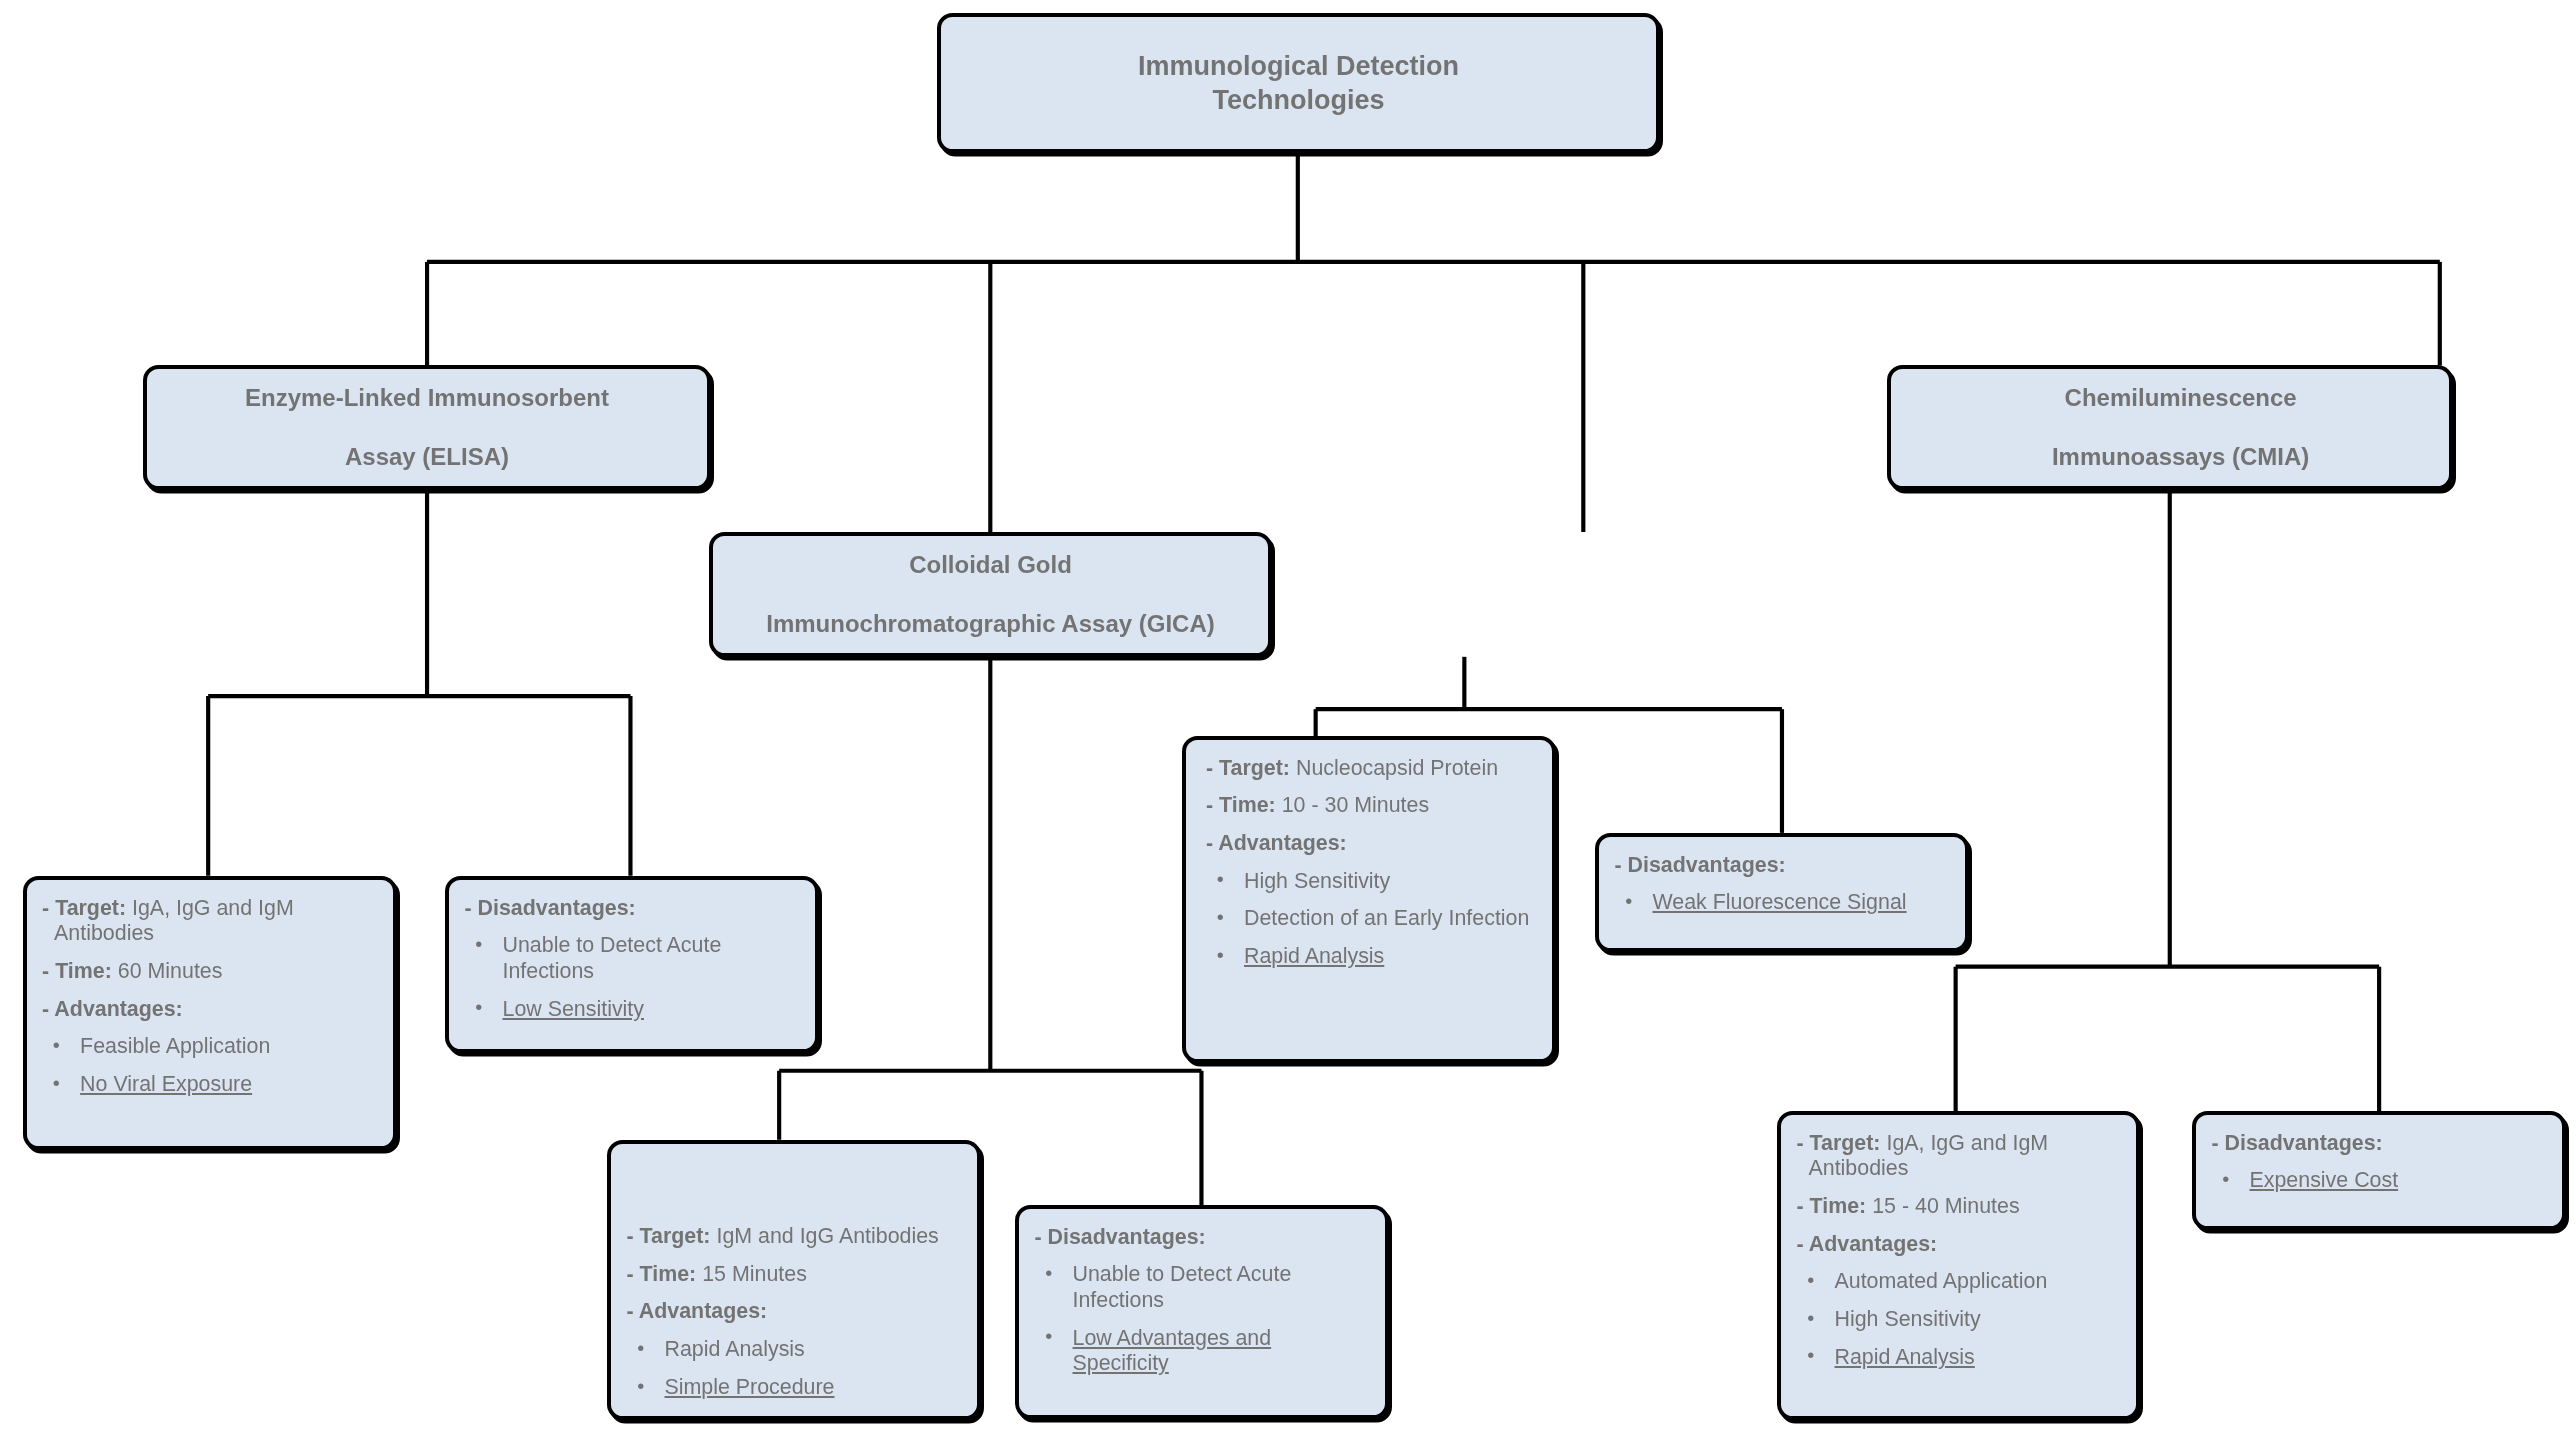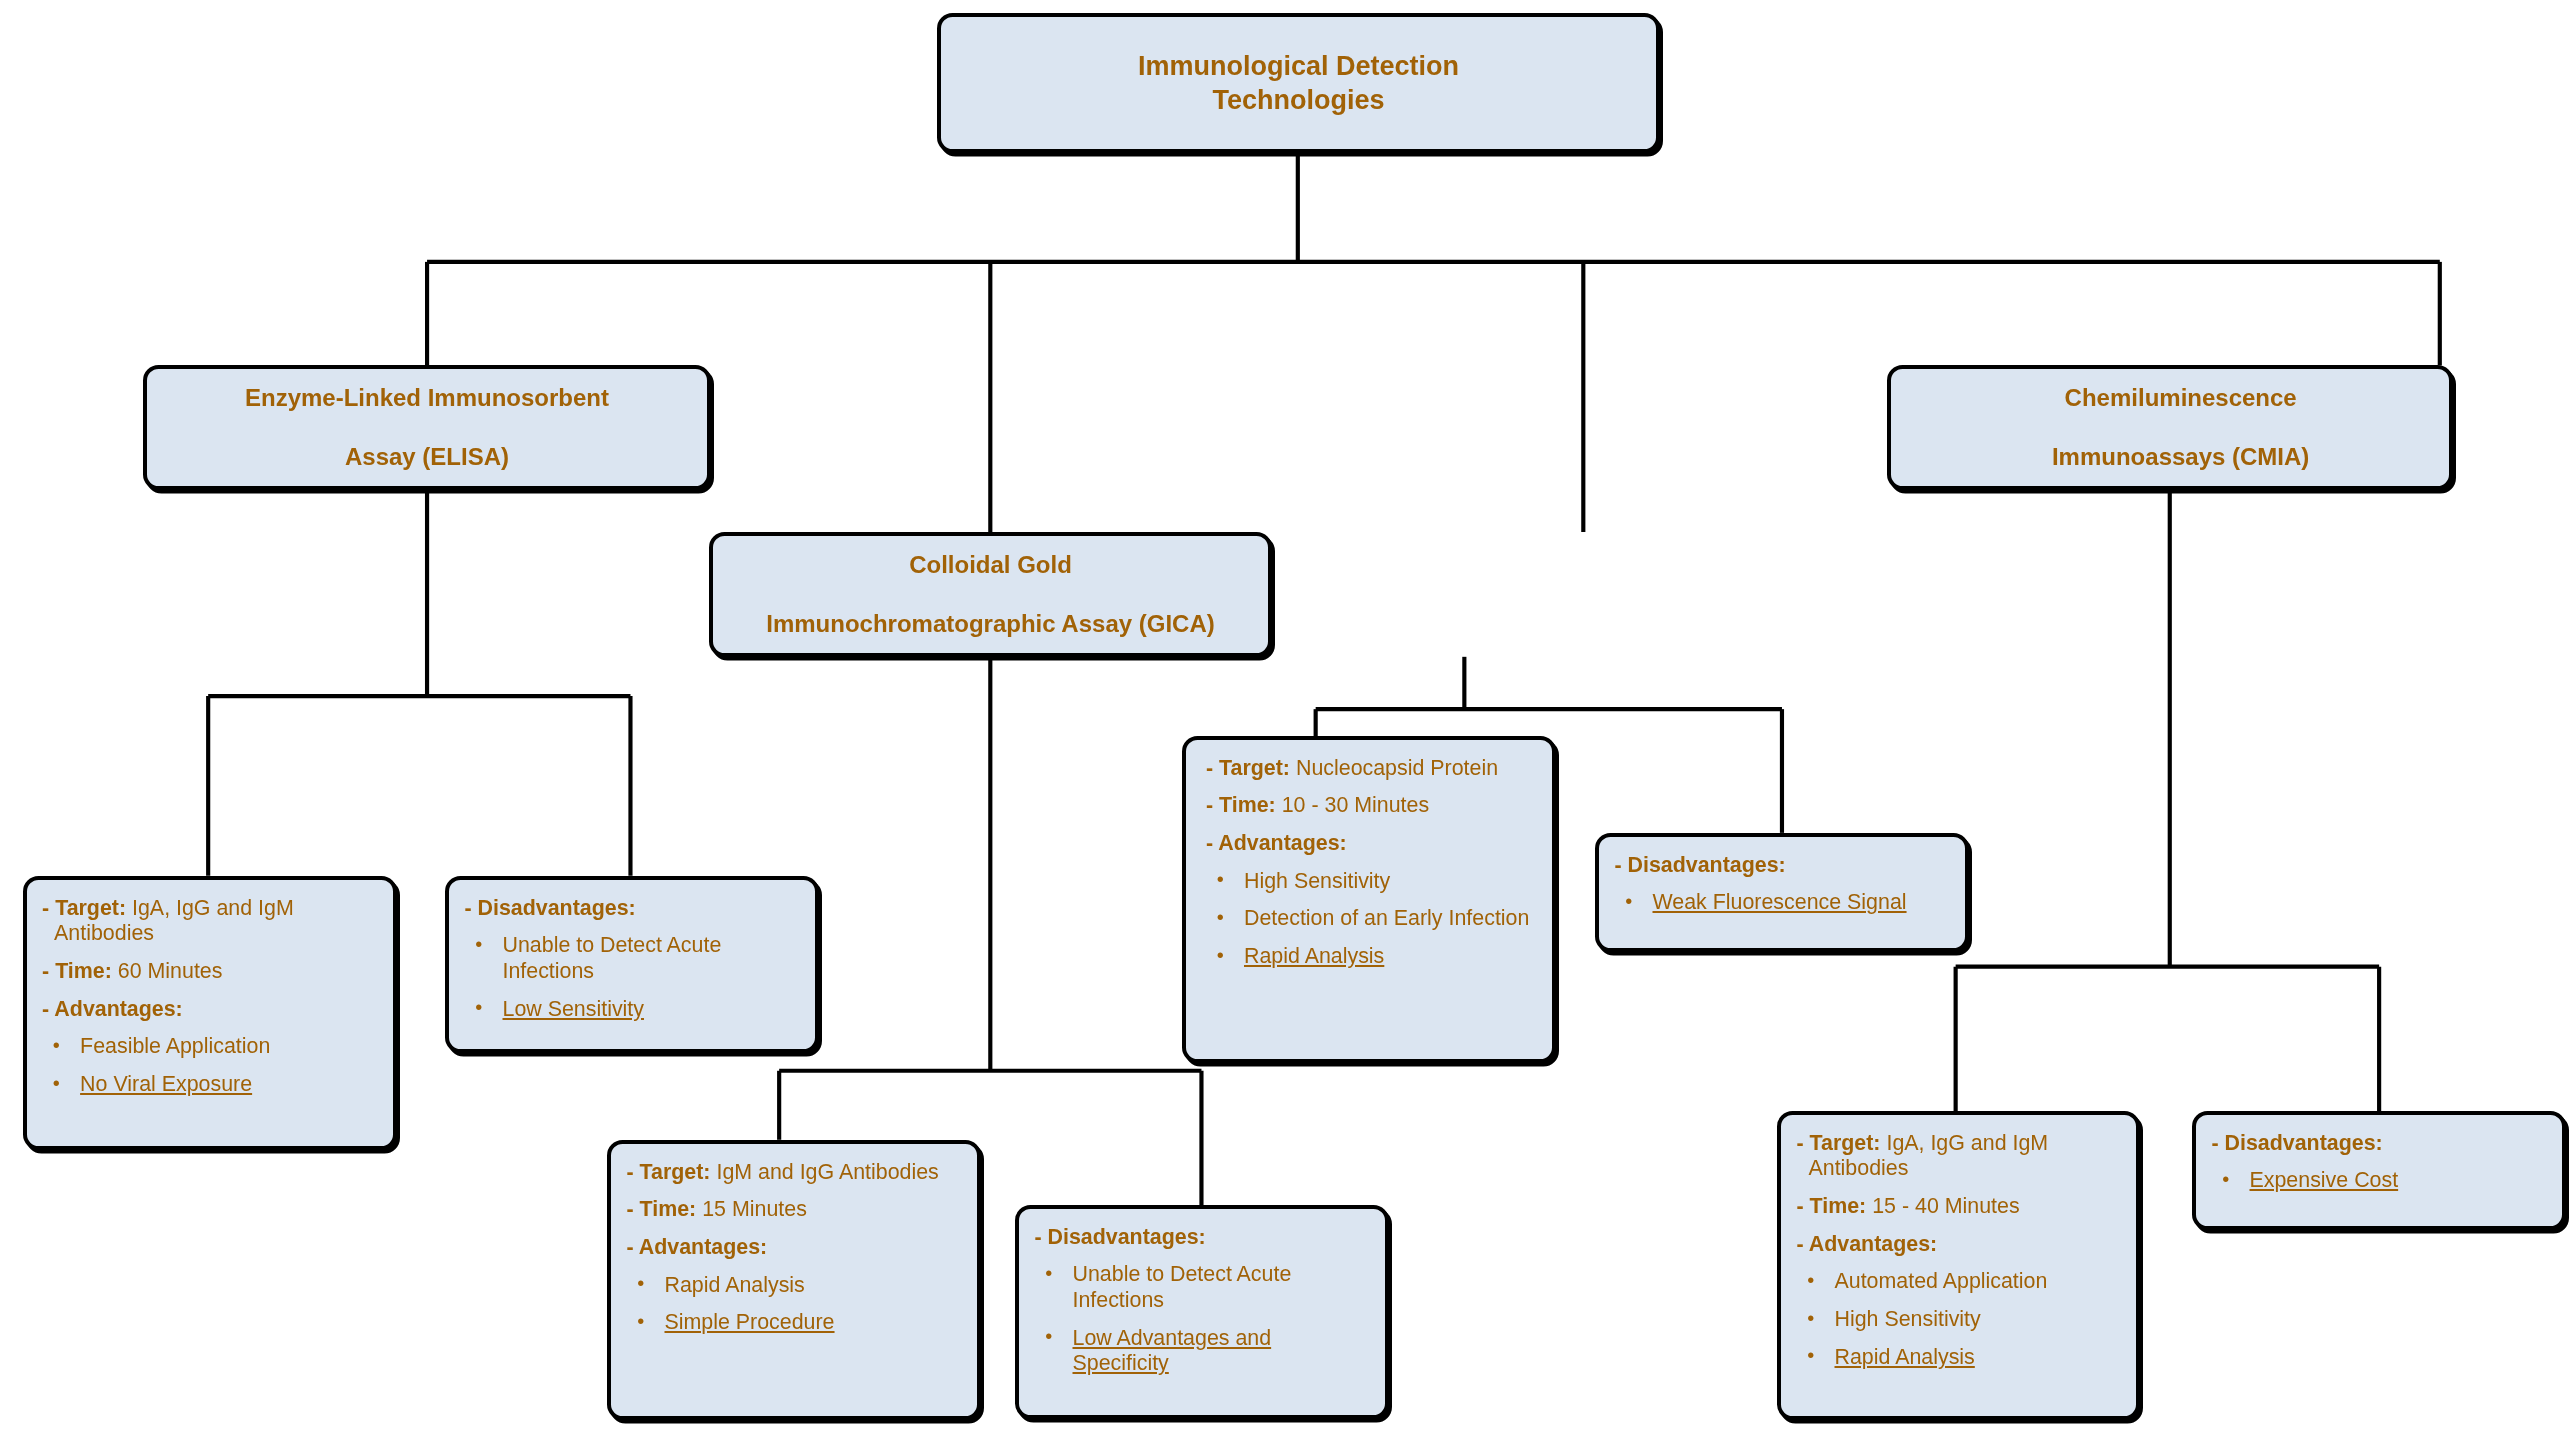--- a/index.html
+++ b/index.html
@@ -27,21 +27,21 @@
   .node {
     position: absolute;
     box-sizing: border-box;
     background: #dbe5f1;
     border: 4.2px solid #000000;
     border-radius: 15.5px;
     box-shadow: 3px 3.6px 0 0 #000000;
     display: flex;
     flex-direction: column;
     justify-content: center;
-    color: #a16207;
+    color: #737373;
   }
   .node.title-node {
     align-items: center;
     text-align: center;
     font-weight: bold;
     font-size: 27px;
     line-height: 1.26;
     padding: 6px 10.7px;
   }
   .node.l2 {
@@ -160,21 +160,21 @@
   <div class="node detail" style="left:445px; top:876px; width:374px; height:177px;">
     <p class="kv">
       <span class="k">- Disadvantages:</span>
     </p>
     <ul class="bullets">
       <li>Unable to Detect Acute Infections</li>
       <li>Low Sensitivity</li>
     </ul>
   </div>
 
-  <div class="node detail" style="left:607px; top:1140px; width:374px; height:280px;">
+  <div class="node detail" style="left:607px; top:1140px; width:374px; height:280px;justify-content:flex-end;">
     <p class="kv">
       <span class="k">- Target:</span>
       <span>IgM and IgG Antibodies</span>
     </p>
     <p class="kv">
       <span class="k">- Time:</span>
       <span>15 Minutes</span>
     </p>
     <p class="kv">
       <span class="k">- Advantages:</span>

